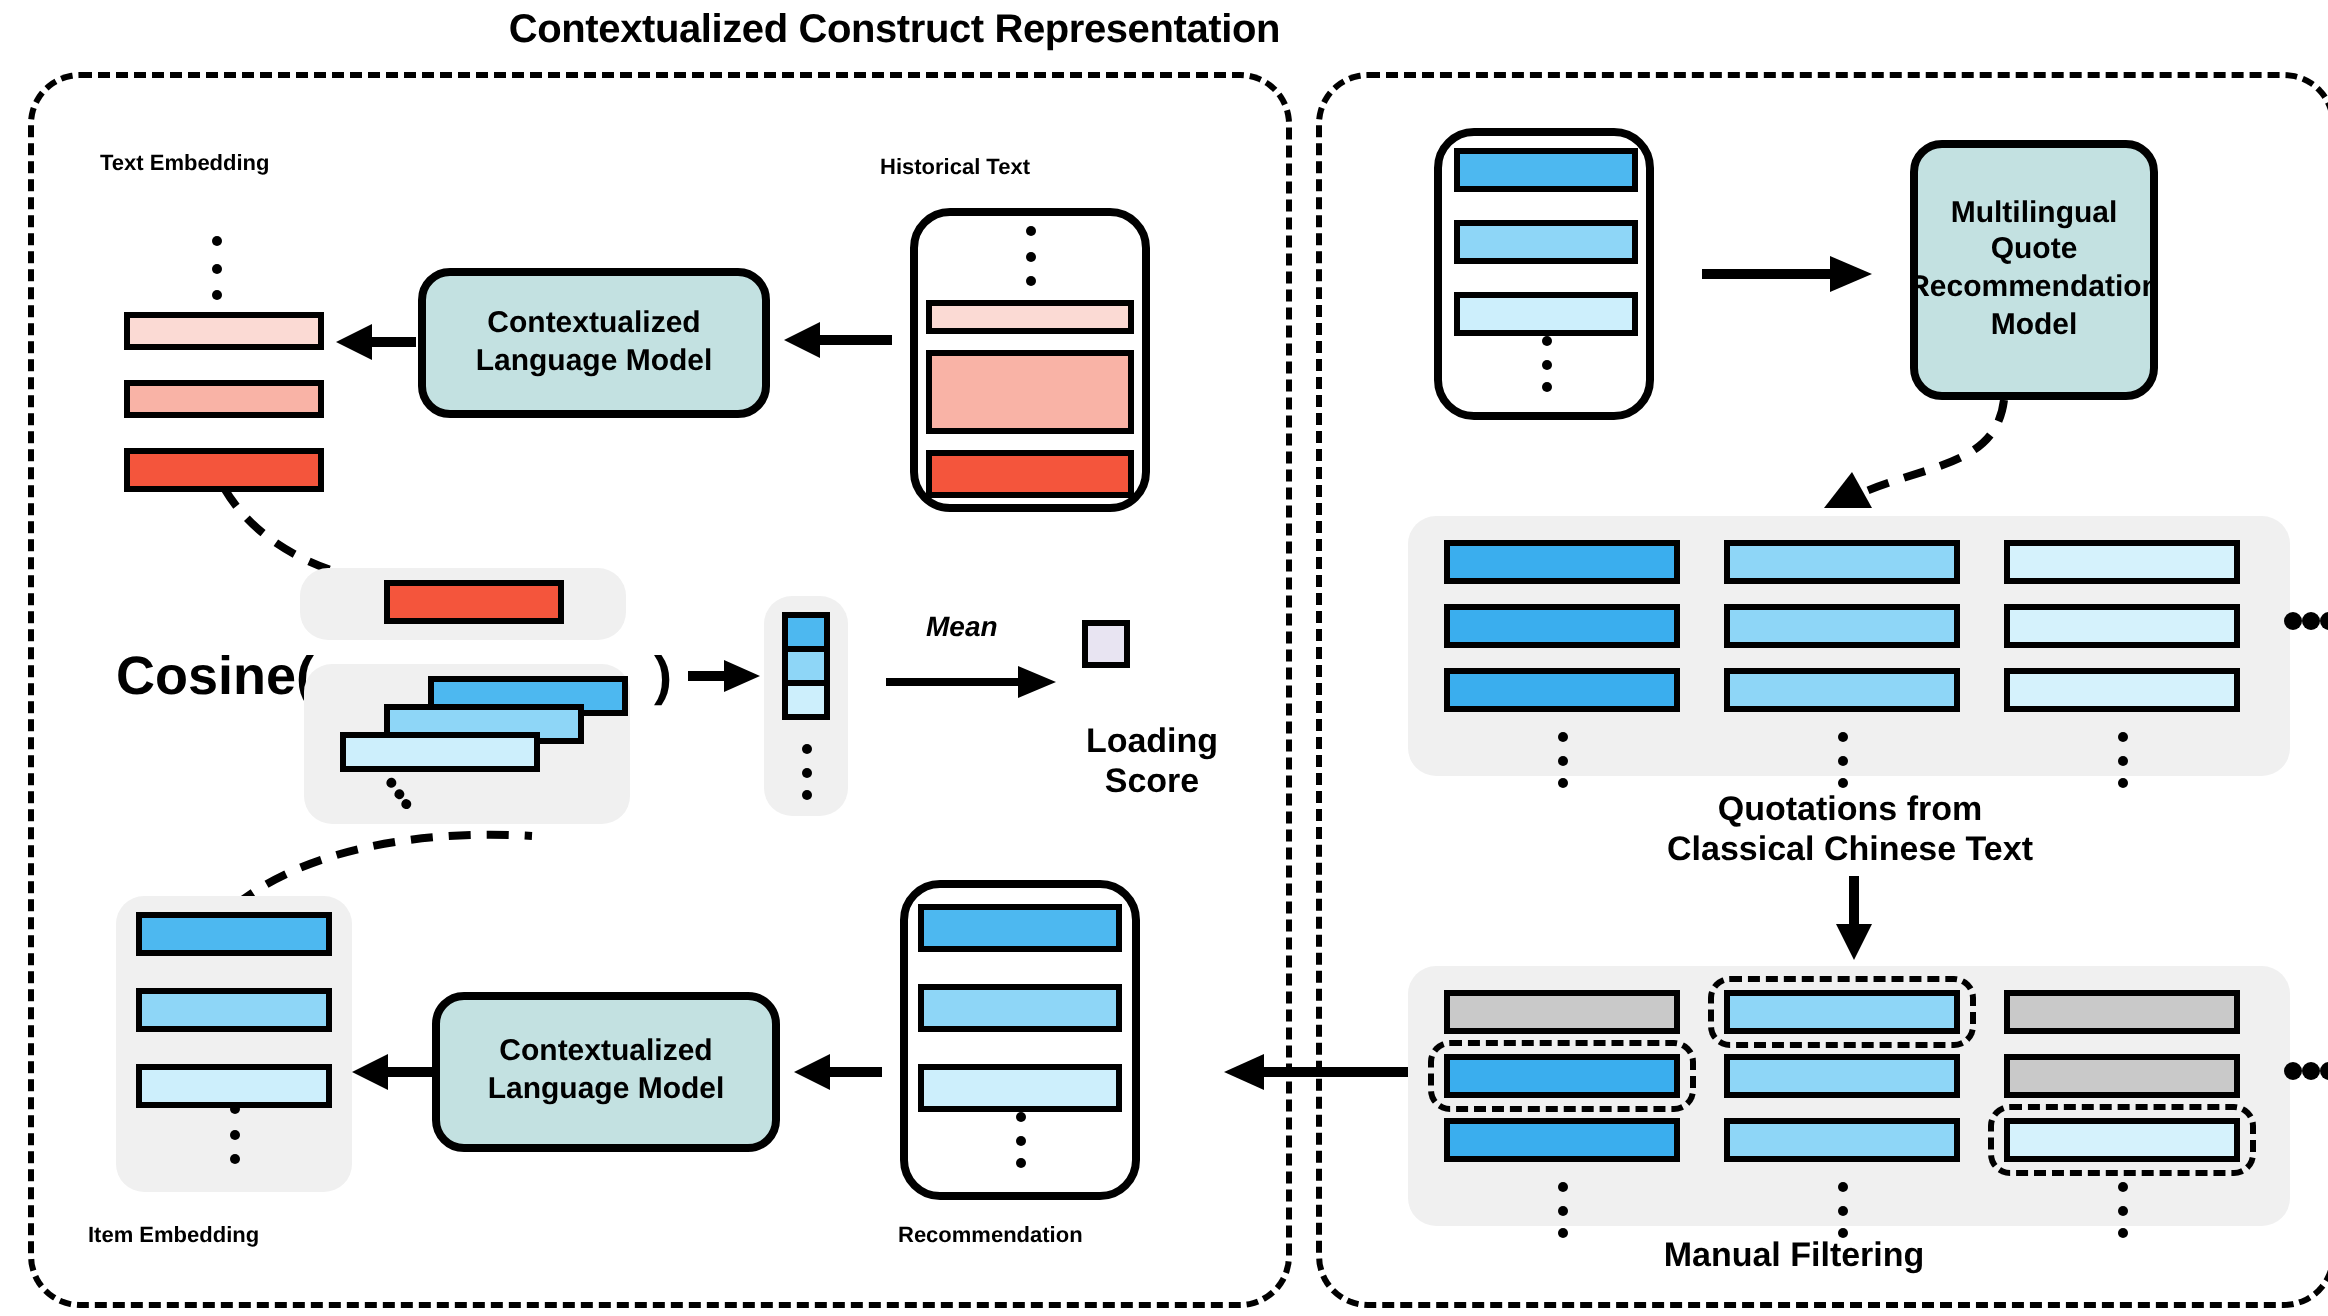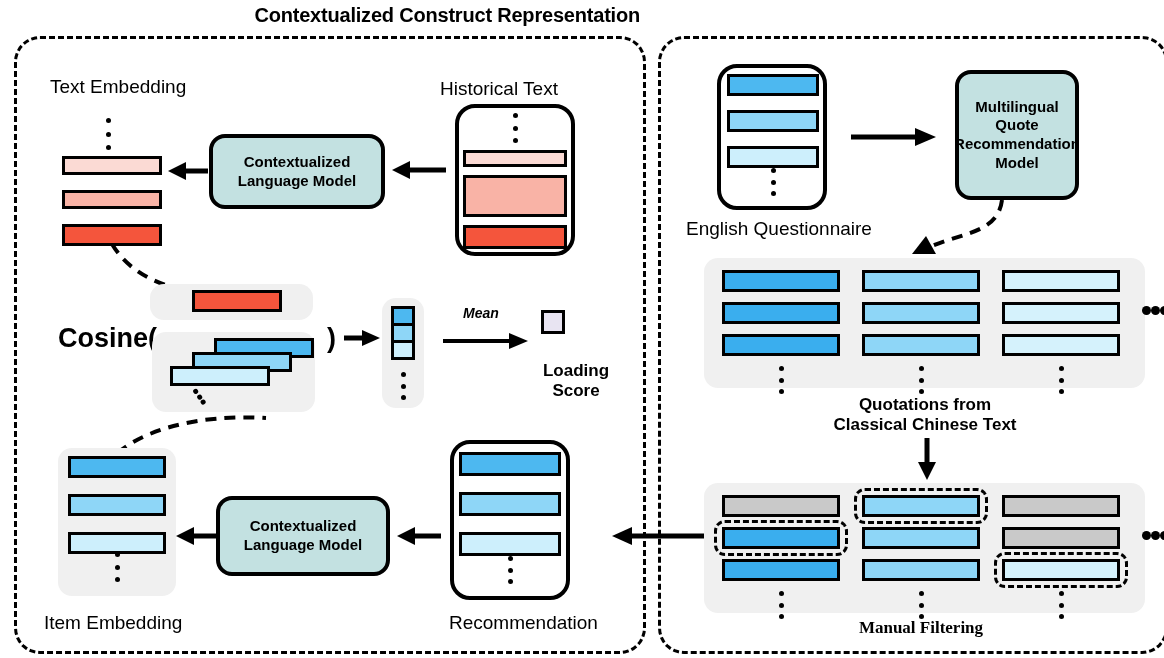--- a/index.html
+++ b/index.html
@@ -14,21 +14,21 @@
     letter-spacing:-.2px;white-space:nowrap;
   }
 
   
   .dash-panel{
     border:3px dashed #000;border-radius:26px;background:transparent;
   }
 
   
   .cap{font-weight:bold;font-size:17px;color:#000;text-align:center;line-height:1.15;white-space:pre-line;}
-  .cap-l{font-weight:normal;font-size:19px;color:#000;white-space:nowrap;}
+  .cap-l{font-weight:bold;font-size:11px;color:#000;white-space:nowrap;}
 
   
   .card{
     background:#fff;border:4px solid #000;border-radius:20px;box-sizing:border-box;
   }
 
   
   .model-box{
     background:#c3e1e1;border:4px solid #000;border-radius:16px;box-sizing:border-box;
     display:flex;align-items:center;justify-content:center;text-align:center;
@@ -212,21 +212,20 @@
   <div class="abs" id="eq-bars" style="left:727px;top:74px;width:92px;">
       <div class="bar" style="background: rgb(77, 184, 240); width: 92px; height: 22px; margin-bottom: 14px;"></div>
       <div class="bar" style="background: rgb(142, 214, 247); width: 92px; height: 22px; margin-bottom: 14px;"></div>
       <div class="bar" style="background: rgb(205, 239, 252); width: 92px; height: 22px; margin-bottom: 0px;"></div>
     </div>
   <div class="abs vdots" style="left:770px;top:168px;width:6px;height:28px;">
       <i></i>
       <i></i>
       <i></i>
     </div>
-  <div class="abs cap-l" style="left:686px;top:218px;">English Questionnaire</div>
 
   <svg class="abs" style="left:851px;top:125px;" width="85" height="24">
     <line x1="0" y1="12" x2="64" y2="12" stroke="#000" stroke-width="5"></line>
     <polygon points="85,12 64,3 64,21" fill="#000"></polygon>
   </svg>
 
   <div class="abs model-box" style="left:955px;top:70px;width:124px;height:130px;">Multilingual
 Quote
 Recommendation
 Model</div>
@@ -336,15 +335,15 @@
           <i></i>
         </div>
       </div>
       <div class="hdots" style="width: 46px; margin-top: 36px;">
         <i></i>
         <i></i>
         <i></i>
       </div>
     </div>
 
-  <div class="abs cap" style="left:796px;top:618px;width:250px;font-family:Liberation Serif, serif;">Manual Filtering</div>
+  <div class="abs cap" style="left:772px;top:618px;width:250px;">Manual Filtering</div>
 
 </div>
 
 </body></html>

